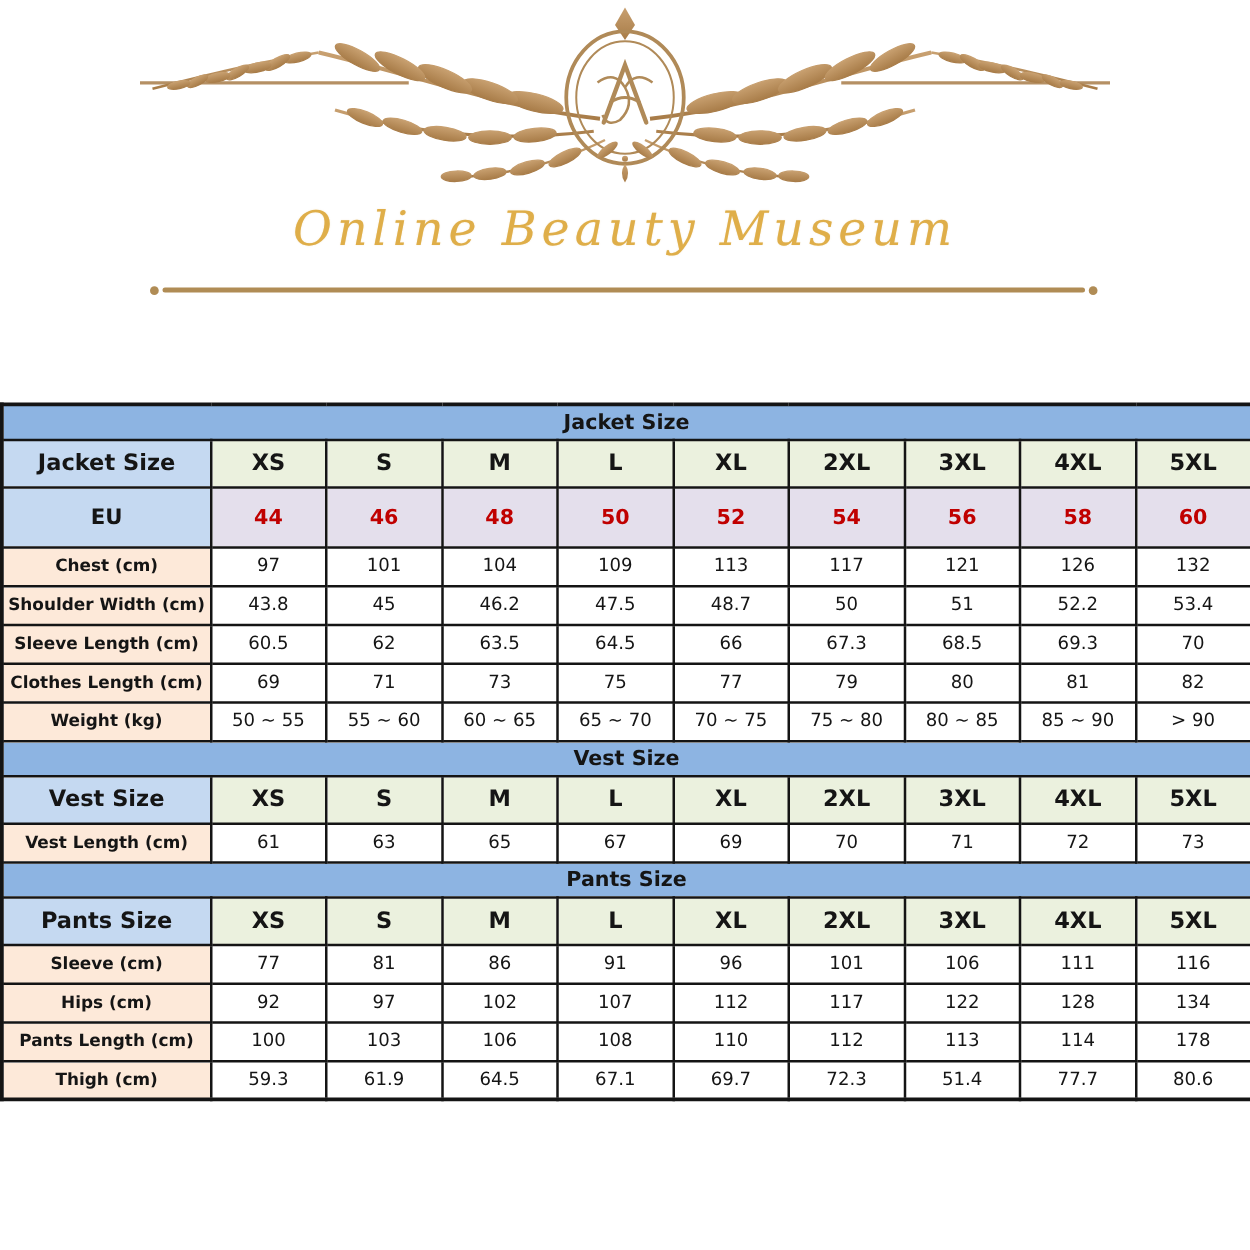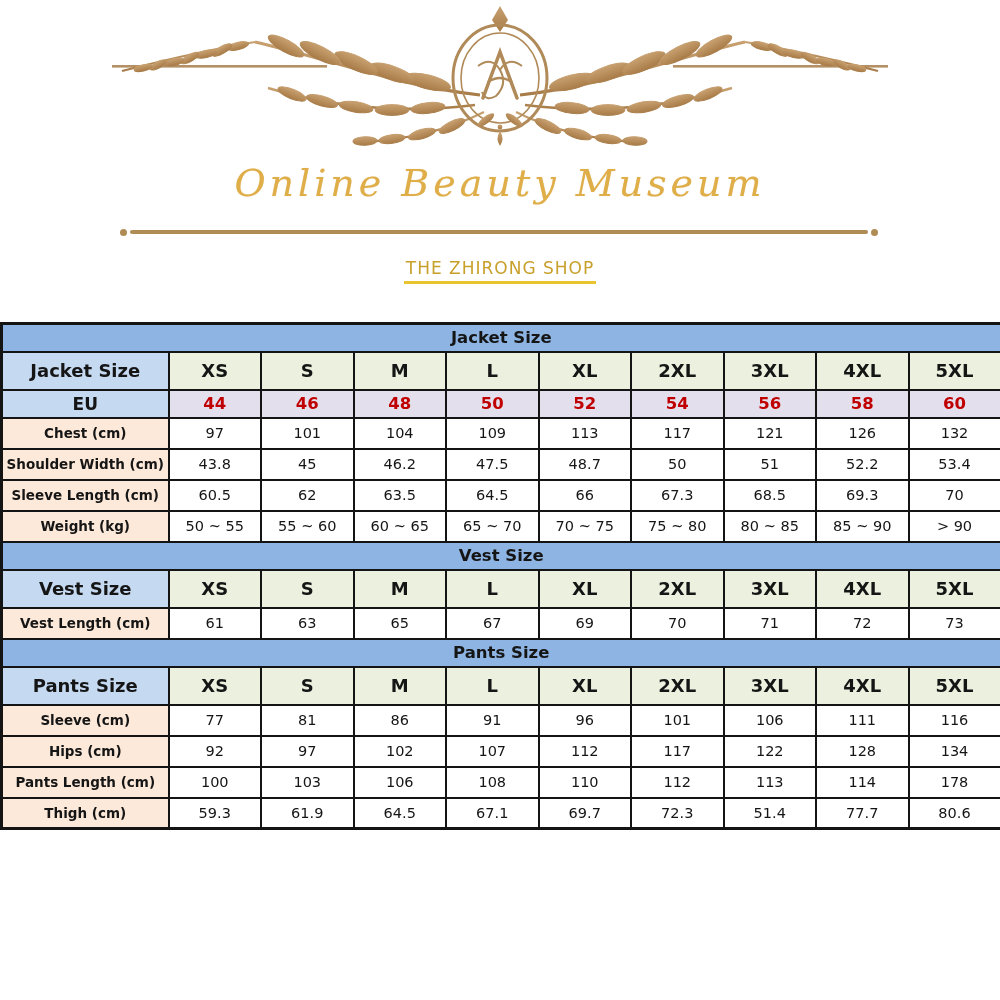--- a/index.html
+++ b/index.html
@@ -62,21 +62,21 @@
     color:#151515; overflow:hidden; white-space:nowrap;
   }
   tr.row-title td {
     height:28px; background:var(--title-bar-blue);
     font-weight:700; font-size:16.5px;
   }
   tr.row-header td { height:38px; font-weight:700; font-size:18px; }
   tr.row-header td.cell-label  { background:var(--label-blue); }
   tr.row-header td.cell-size   { background:var(--header-green);text-align:center; }
 
-  tr.row-eu td, tr.row-ukus td { height:28px; font-weight:700; }
+  tr.row-eu td, tr.row-ukus td { height:48px; font-weight:700; }
   tr.row-eu td.cell-rowlabel, tr.row-ukus td.cell-rowlabel {
     background:var(--label-blue); font-size:17px;
   }
   tr.row-eu td.cell-value   { background:var(--eu-lavender); color:var(--value-red); font-size:16.5px; }
   tr.row-ukus td.cell-value { background:var(--ukus-cyan);   color:var(--value-red); font-size:16.5px; }
 
   tr.row-data td { height:31px; }
   tr.row-data td.cell-rowlabel {
     background:var(--label-peach); font-weight:700; font-size:13.5px;
   }
@@ -175,23 +175,20 @@
   </svg>
 
   <div class="logo-script">Online Beauty Museum</div>
 
   <div class="divider">
     <span class="dot left"></span>
     <span class="bar"></span>
     <span class="dot right"></span>
   </div>
 
-  <div class="shop-row">
-    <a class="shop-link">THE ZHIRONG SHOP</a>
-  </div>
 
   <table class="size-table">
     <colgroup>
       <col style="width:167px">
       <col span="9" style="width:92.5px">
     </colgroup>
     <tbody>
         <tr class="row-title">
           <td class="cell-title" colspan="10">Jacket Size</td>
         </tr>
@@ -249,20 +246,32 @@
           <td class="cell-value">62</td>
           <td class="cell-value">63.5</td>
           <td class="cell-value">64.5</td>
           <td class="cell-value">66</td>
           <td class="cell-value">67.3</td>
           <td class="cell-value">68.5</td>
           <td class="cell-value">69.3</td>
           <td class="cell-value">70</td>
         </tr>
         <tr class="row-data">
+          <td class="cell-rowlabel">Clothes Length (cm)</td>
+          <td class="cell-value">69</td>
+          <td class="cell-value">71</td>
+          <td class="cell-value">73</td>
+          <td class="cell-value">75</td>
+          <td class="cell-value">77</td>
+          <td class="cell-value">79</td>
+          <td class="cell-value">80</td>
+          <td class="cell-value">81</td>
+          <td class="cell-value">82</td>
+        </tr>
+        <tr class="row-data">
           <td class="cell-rowlabel">Weight (kg)</td>
           <td class="cell-value">50 ~ 55</td>
           <td class="cell-value">55 ~ 60</td>
           <td class="cell-value">60 ~ 65</td>
           <td class="cell-value">65 ~ 70</td>
           <td class="cell-value">70 ~ 75</td>
           <td class="cell-value">75 ~ 80</td>
           <td class="cell-value">80 ~ 85</td>
           <td class="cell-value">85 ~ 90</td>
           <td class="cell-value">&gt; 90</td>

